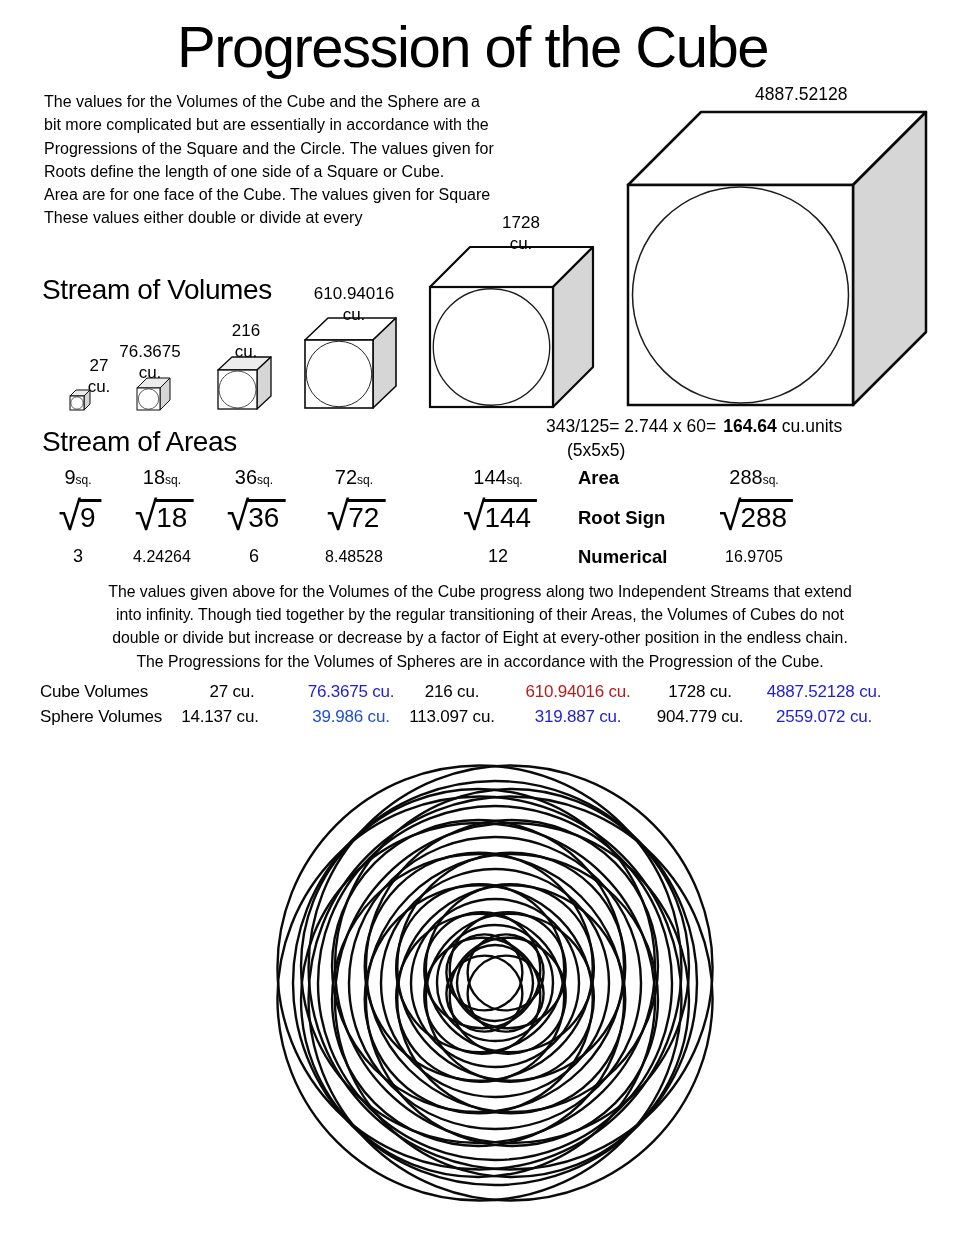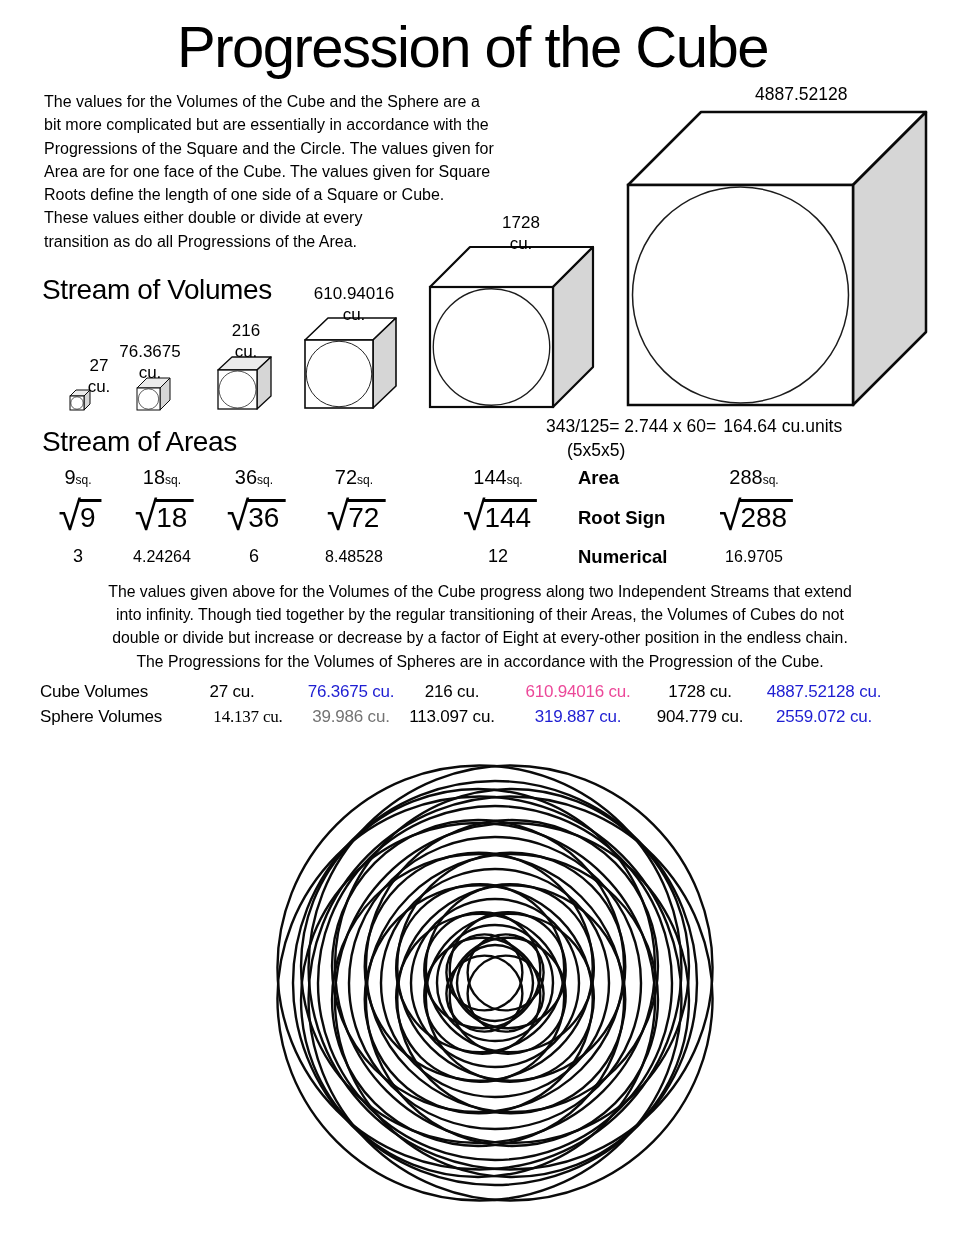--- a/index.html
+++ b/index.html
@@ -8,21 +8,21 @@
   #diagram-svg{position:absolute;left:0;top:0;z-index:0;}
   .abs{position:absolute;z-index:2;}
   #title{left:0;top:13px;width:945px;text-align:center;font-size:58px;letter-spacing:-1.5px;white-space:nowrap;}
   #intro{left:44px;top:90px;font-size:16px;line-height:23.3px;}
   .heading{font-size:28px;letter-spacing:-0.4px;white-space:nowrap;}
   #volumes-heading{left:42px;top:274px;}
   #areas-heading{left:42px;top:426px;}
   .cube-label{text-align:center;transform:translateX(-50%);font-size:17px;line-height:21px;white-space:nowrap;}
   #big-cube-label{left:755px;top:84px;font-size:17.5px;}
   #calc-eq{left:546px;top:416px;font-size:17.5px;white-space:nowrap;}
-  #calc-eq .calc-bold{font-weight:normal;margin-left:7px;}
+  #calc-eq .calc-bold{font-weight:bold;margin-left:7px;}
   #calc-eq .calc-unit{margin-left:5px;}
   #calc-note{left:567px;top:440px;font-size:17.5px;}
   .area-cell{position:absolute;transform:translateX(-50%);top:466px;font-size:20px;white-space:nowrap;z-index:2;}
   .sq-unit{font-size:12px;}
   .radical{position:absolute;transform:translateX(-50%);top:496px;display:flex;align-items:flex-start;white-space:nowrap;z-index:2;}
   .rsign{font-size:41px;line-height:40px;}
   .rcand{font-size:28px;line-height:30px;margin:3px 0 0 -2px;border-top:3px solid #000;padding:1px 6px 0 1px;}
   .num-cell{position:absolute;transform:translateX(-50%);top:546px;font-size:18px;white-space:nowrap;z-index:2;}
   .num-cell.dec{font-size:16px;top:548px;}
   .mid-label{left:578px;font-weight:bold;font-size:18.5px;white-space:nowrap;}
@@ -103,24 +103,23 @@
       <circle cx="479.44365081389594" cy="998.5563491861041" r="202" fill="none" stroke="#0a0a0a" stroke-width="2.4"></circle>
       <circle cx="479.44365081389594" cy="967.4436508138959" r="202" fill="none" stroke="#0a0a0a" stroke-width="2.4"></circle>
     </svg>
 
   <div class="abs" id="title">Progression of the Cube</div>
 
   <div class="abs" id="intro">
       <div class="intro-line">The values for the Volumes of the Cube and the Sphere are a</div>
       <div class="intro-line">bit more complicated but are essentially in accordance with the</div>
       <div class="intro-line">Progressions of the Square and the Circle. The values given for</div>
+      <div class="intro-line">Roots define the length of one side of a Square or Cube.</div>
       <div class="intro-line">Area are for one face of the Cube. The values given for Square</div>
-      <div class="intro-line">Roots define the length of one side of a Square or Cube.</div>
       <div class="intro-line">These values either double or divide at every</div>
-      <div class="intro-line">transition as do all Progressions of the Area.</div>
     </div>
 
   <div class="abs heading" id="volumes-heading">Stream of Volumes</div>
 
   <div id="cube-labels">
       <div class="abs cube-label" style="left: 99px; top: 355px;">
         <div>27</div>
         <div>cu.</div>
       </div>
       <div class="abs cube-label" style="left: 150px; top: 341px;">
@@ -203,27 +202,27 @@
       <div class="body-line">double or divide but increase or decrease by a factor of Eight at every-other position in the endless chain.</div>
       <div class="body-line">The Progressions for the Volumes of Spheres are in accordance with the Progression of the Cube.</div>
     </div>
 
   <div id="volume-table">
       <div class="table-row" id="table-row-0">
         <span class="table-label">Cube Volumes</span>
         <span class="table-cell" style="left: 232px;">27 cu.</span>
         <span class="table-cell" style="left: 351px; color: rgb(30, 30, 210);">76.3675 cu.</span>
         <span class="table-cell" style="left: 452px;">216 cu.</span>
-        <span class="table-cell" style="left: 578px; color: #ec4899;">610.94016 cu.</span>
+        <span class="table-cell" style="left: 578px; color: #b91c1c;">610.94016 cu.</span>
         <span class="table-cell" style="left: 700px;">1728 cu.</span>
         <span class="table-cell" style="left: 824px; color: rgb(30, 30, 210);">4887.52128 cu.</span>
       </div>
       <div class="table-row" id="table-row-1">
         <span class="table-label">Sphere Volumes</span>
-        <span class="table-cell" style="left: 248px; font-family: Liberation Serif, serif;">14.137 cu.</span>
-        <span class="table-cell" style="left: 351px; color: #737373;">39.986 cu.</span>
+        <span class="table-cell" style="left: 220px;">14.137 cu.</span>
+        <span class="table-cell" style="left: 351px; color: #1d4ed8;">39.986 cu.</span>
         <span class="table-cell" style="left: 452px;">113.097 cu.</span>
         <span class="table-cell" style="left: 578px; color: rgb(30, 30, 210);">319.887 cu.</span>
         <span class="table-cell" style="left: 700px;">904.779 cu.</span>
         <span class="table-cell" style="left: 824px; color: rgb(30, 30, 210);">2559.072 cu.</span>
       </div>
     </div>
 </div>
 
 </body></html>

